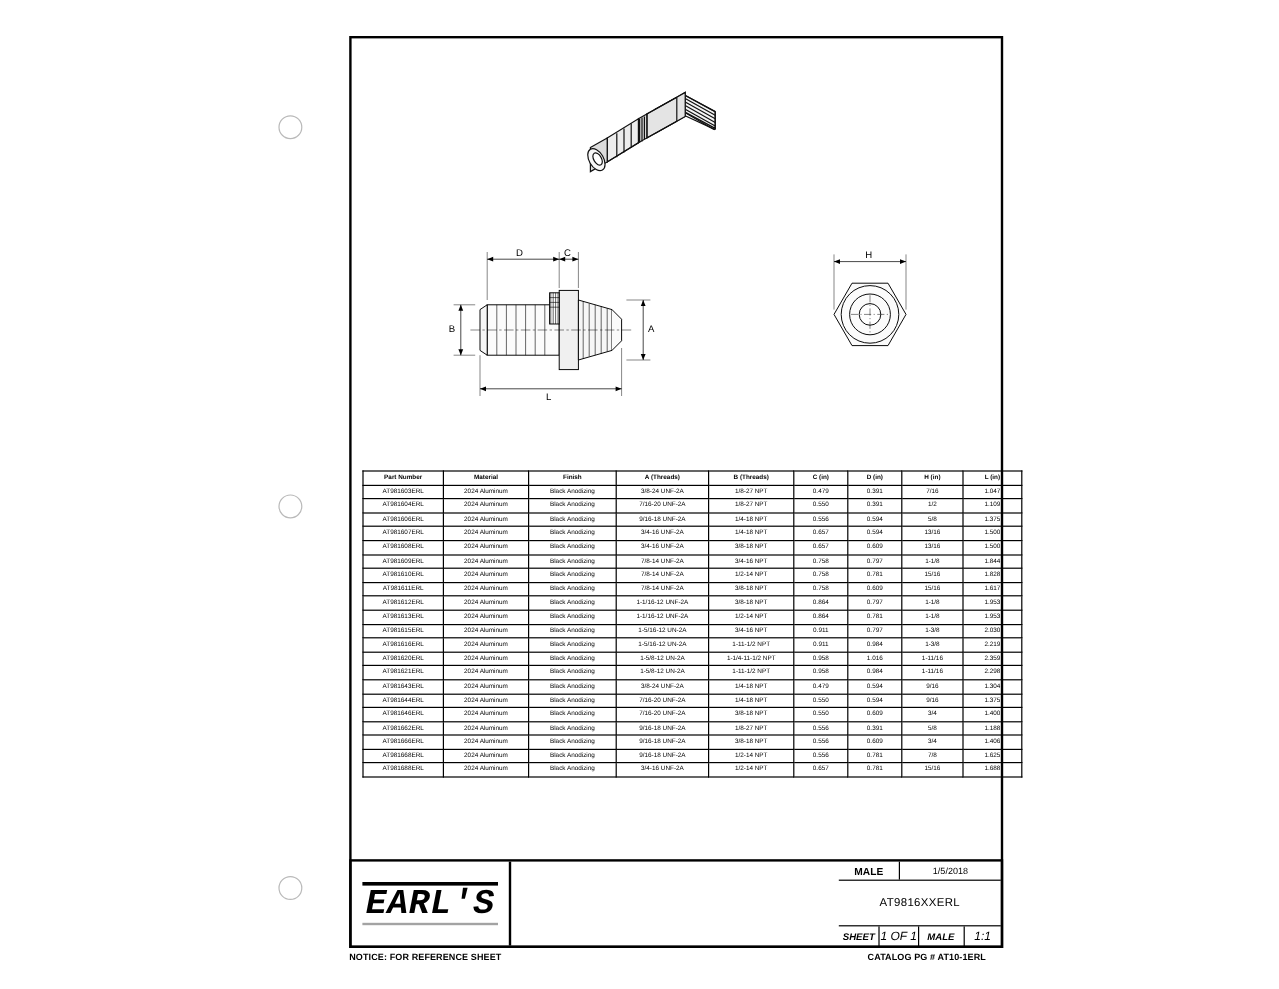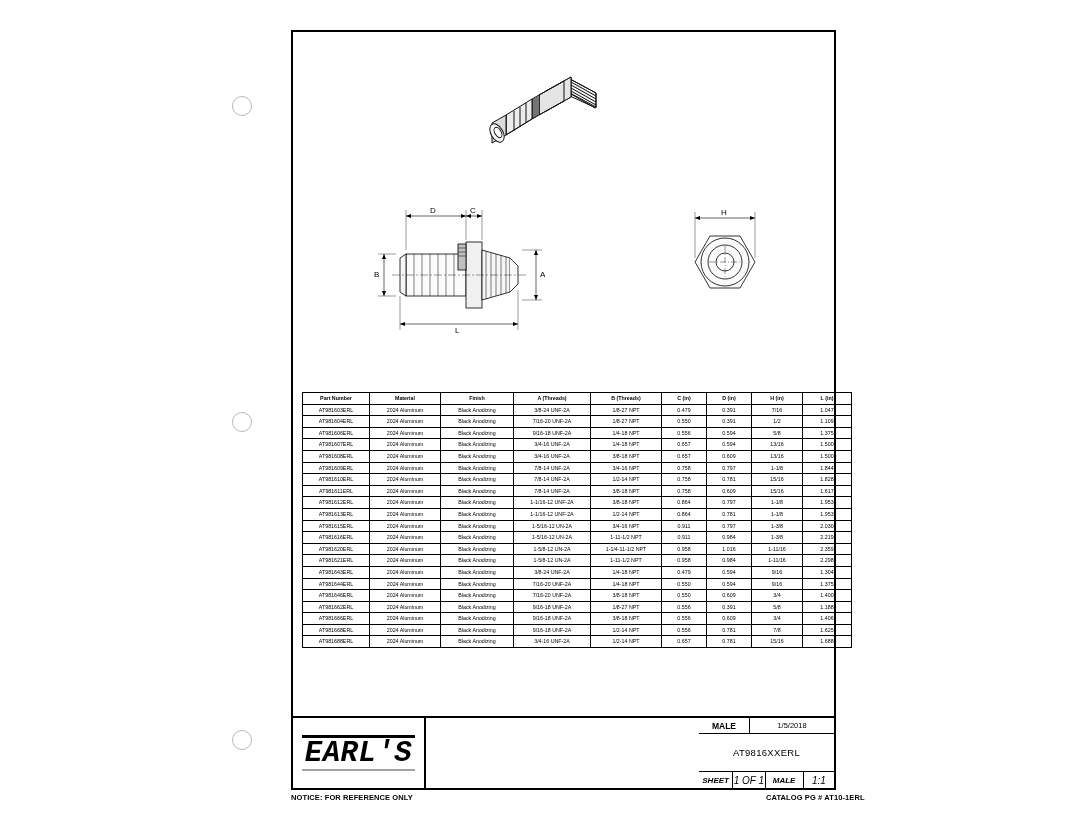--- a/index.html
+++ b/index.html
@@ -206,21 +206,21 @@
 
   .notice {
     position: absolute;
     left: 291px; top: 793px;
     font-size: 7.5px;
     font-weight: bold;
     letter-spacing: 0.1px;
   }
   .catalog {
     position: absolute;
-    left: 766px; top: 793px;
+    left: 723px; top: 793px;
     font-size: 7.5px;
     font-weight: bold;
     letter-spacing: 0.1px;
     text-align: center;
   }
   svg { display: block; }
 </style>
 </head>
 <body>
 
@@ -642,16 +642,16 @@
       <div class="tb-partno">AT9816XXERL</div>
       <div class="tb-sheetrow">
         <div class="tb-cell bold w-sheet-l">SHEET</div>
         <div class="tb-cell w-sheet-v">1 OF 1</div>
         <div class="tb-cell bold w-scale-l">MALE</div>
         <div class="tb-cell w-scale-v">1:1</div>
       </div>
     </div>
   </div>
 
-  <div class="notice">NOTICE: FOR REFERENCE ONLY</div>
+  <div class="notice">NOTICE: FOR REFERENCE SHEET</div>
   <div class="catalog">CATALOG PG # AT10-1ERL</div>
 
 </div>
 
 </body></html>

